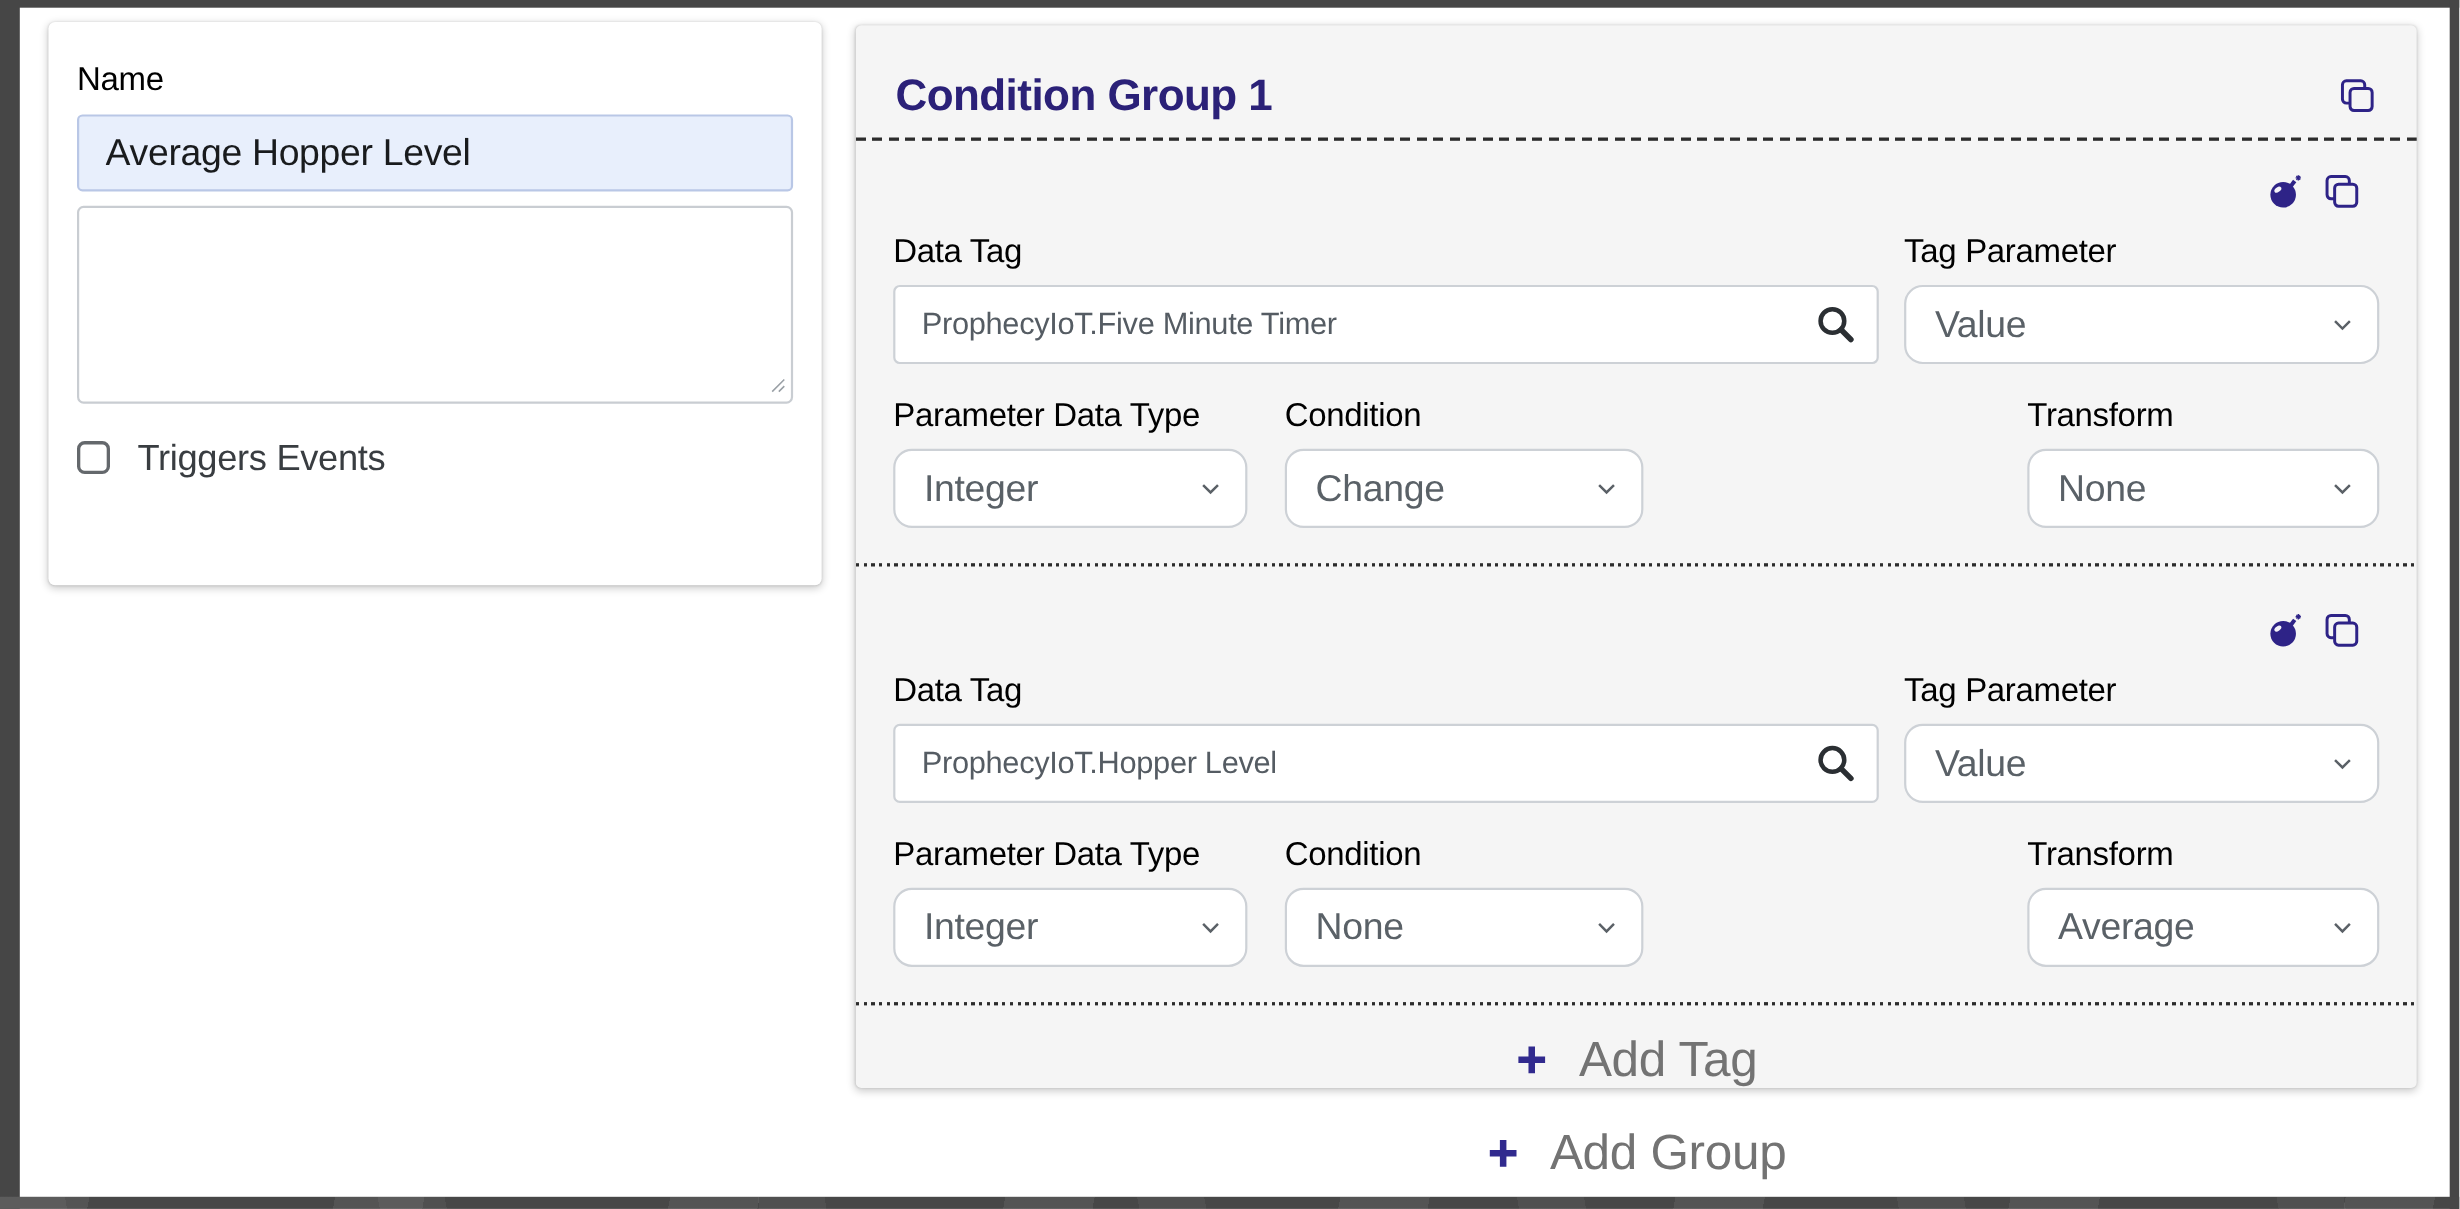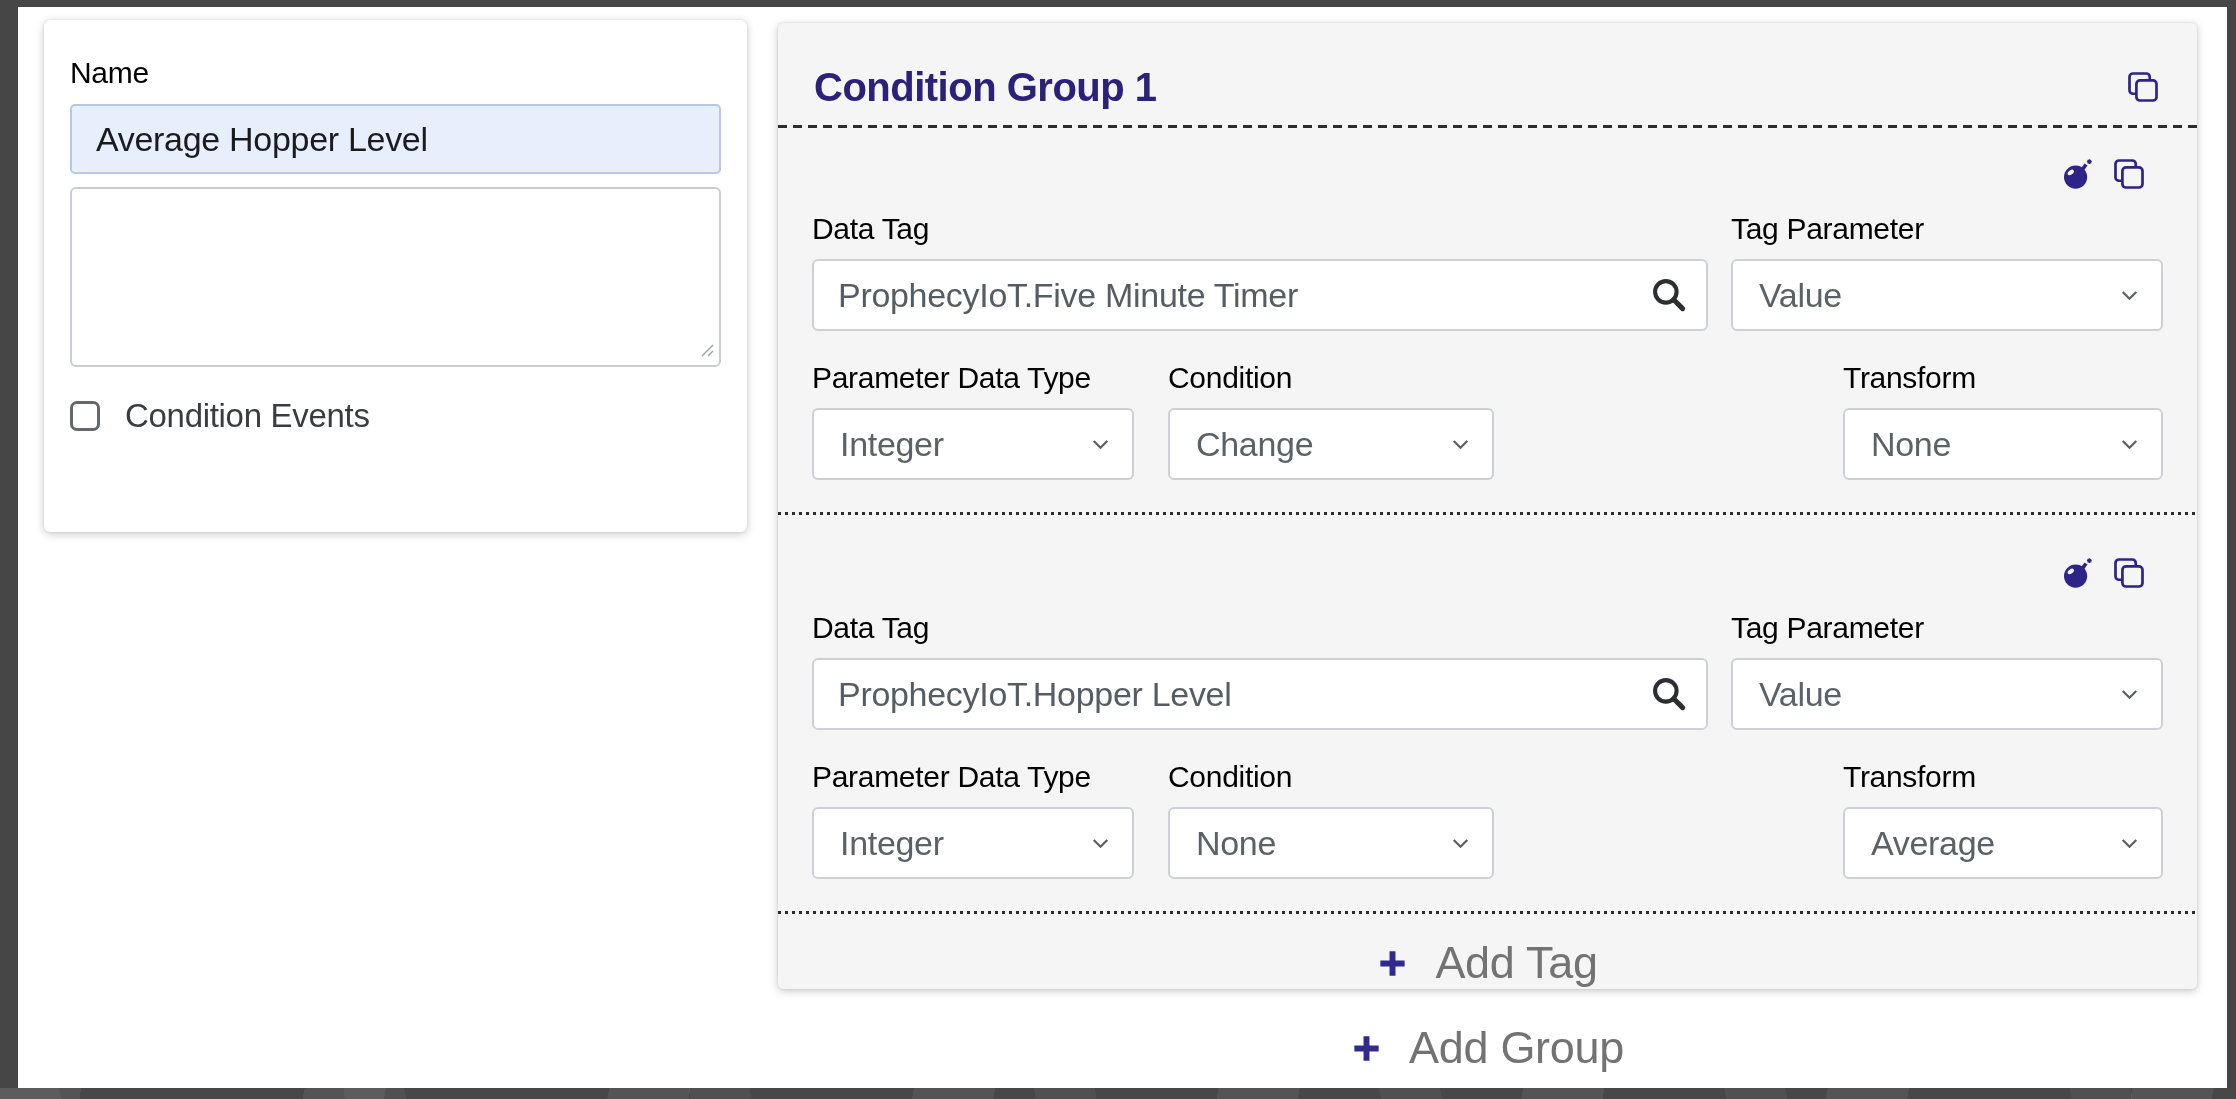--- a/index.html
+++ b/index.html
@@ -55,27 +55,27 @@
   .row-top{display:flex;margin-top:20px;}
   .col-datatag{width:896px;}
   .col-tagparam{width:432px;margin-left:auto;}
   .row-bottom{display:flex;margin-top:30px;}
   .col-pdt{width:322px;}
   .col-cond{width:326px;margin-left:34px;}
   .col-transform{width:320px;margin-left:auto;}
 
   .search-wrap{position:relative;margin-top:13px;}
   .search-input{display:block;width:100%;height:72px;background:#fff;border:2px solid #cdd1d6;
-    border-radius:6px;padding:0 86px 0 24px;font-size:34px;color:#555c63;box-sizing:border-box;
+    border-radius:6px;padding:0 86px 0 24px;font-size:28px;color:#555c63;box-sizing:border-box;
     font-family:inherit;letter-spacing:-0.3px;outline:none;}
   .search-icon{position:absolute;right:20px;top:17px;width:38px;height:38px;cursor:pointer;}
   .search-icon svg{width:100%;height:100%;display:block;}
 
   .select{position:relative;height:72px;margin-top:13px;background:#fff;border:2px solid #cdd1d6;
-    border-radius:6px;box-sizing:border-box;display:flex;align-items:center;
+    border-radius:17px;box-sizing:border-box;display:flex;align-items:center;
     padding:0 62px 0 26px;font-size:34px;color:#5a6167;cursor:pointer;}
   .select .chev{position:absolute;right:18px;top:50%;transform:translateY(-50%);
     width:27px;height:27px;}
 
   .add-row{display:flex;justify-content:center;align-items:center;height:86px;margin-top:6px;}
   .add-btn{display:flex;align-items:center;gap:27px;background:none;border:none;padding:0;
     cursor:pointer;font-family:inherit;letter-spacing:-0.3px;}
   .plus-icon{width:31px;height:31px;display:block;}
   .add-label{font-size:45px;color:#737373;}
   .add-group-row{position:absolute;left:778px;top:1012px;width:1419px;display:flex;
@@ -95,21 +95,21 @@
     <div class="field-label">Name</div>
     <input class="name-input" type="text" value="Average Hopper Level" style="">
     <div class="textarea-wrap">
       <textarea class="desc-textarea" style=""></textarea>
       <svg class="resize-corner" viewBox="0 0 15 15">
         <path d="M3 14 L14 3 M9 14 L14 9" stroke="#9aa0a6" stroke-width="1.4" fill="none"></path>
       </svg>
     </div>
     <div class="checkbox-row">
       <span class="checkbox"></span>
-      <span class="cb-label">Condition Events</span>
+      <span class="cb-label">Triggers Events</span>
     </div>
   </div>
 
   <div class="group-card">
 
     <div class="group-header">
       <h2 class="group-title">Condition Group 1</h2>
       <span class="icon-btn">
         <svg viewBox="0 0 24 24">
           <rect x="3" y="3" width="13.5" height="13.5" rx="2.4" fill="none" stroke="#2e2387" stroke-width="1.8"></rect>

